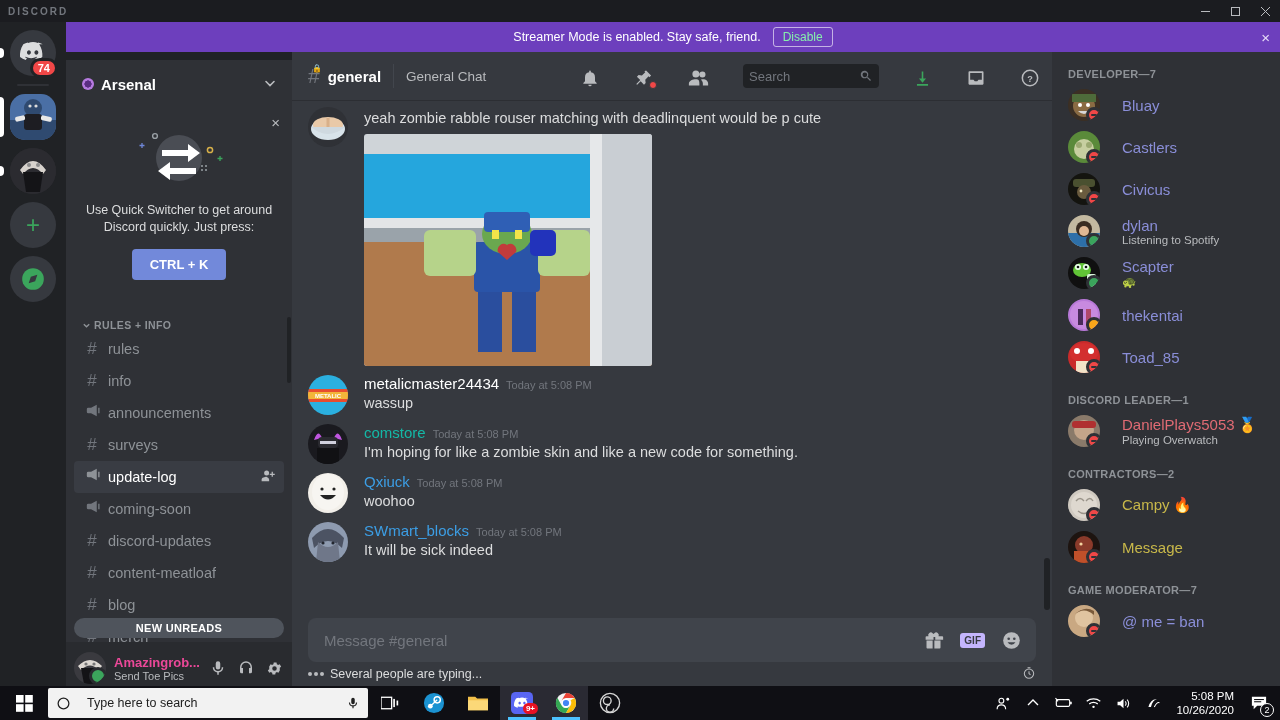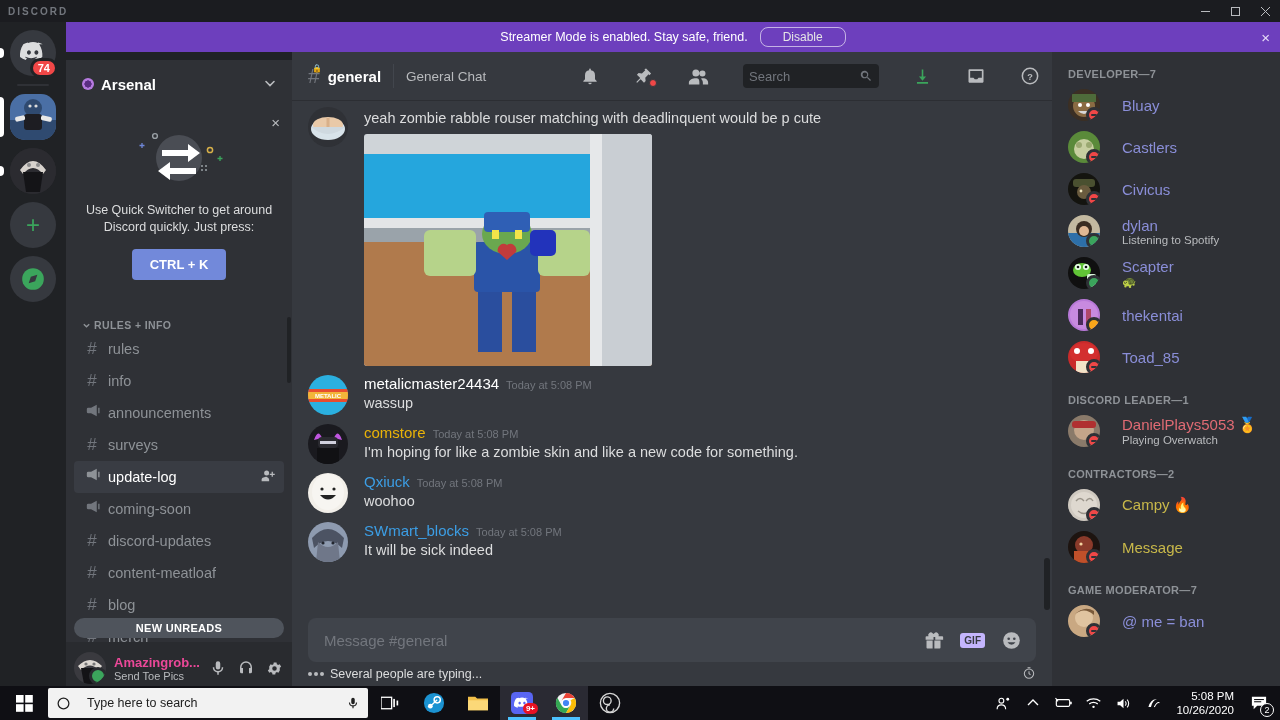--- a/index.html
+++ b/index.html
@@ -26,22 +26,22 @@
   .win-btn svg { display: block; }
 
   
   .streamer-bar {
     position: absolute; top: 22px; left: 66px; width: 1214px; height: 30px;
     background: #6d3fbd; display: flex; align-items: center; justify-content: center;
     color: #fff; font-size: 12.5px;
   }
   .streamer-bar .txt { font-weight: 500; }
   .streamer-bar .disable-btn {
-    margin-left: 12px; border: 1px solid rgba(255,255,255,.6); border-radius: 8px;
-    padding: 2px 22px; font-size: 12px; color: #e5e5e5; background: transparent; cursor: pointer;
+    margin-left: 12px; border: 1px solid rgba(255,255,255,.6); border-radius: 3px;
+    padding: 2px 9px; font-size: 12px; color: #86efac; background: transparent; cursor: pointer;
     font-family: inherit;
   }
   .streamer-bar .close-x {
     position: absolute; right: 10px; top: 50%; transform: translateY(-50%);
     color: #e6dcf7; font-size: 15px; cursor: pointer; line-height: 1;
   }
 
   
   .rail {
     position: absolute; top: 22px; left: 0; width: 66px; height: 698px;
@@ -157,21 +157,21 @@
     height: 48px; display: flex; align-items: center; padding: 0 12px 0 16px;
     box-shadow: 0 1px 0 rgba(4,4,5,.2); flex: 0 0 auto; position: relative; z-index: 3;
   }
   .ch-hash { color: #72767d; font-size: 21px; margin-right: 8px; position: relative; }
   .ch-lock {
     position: absolute; right: -3px; top: 0px; font-size: 8px; color: #72767d;
   }
   .ch-name { color: #fff; font-weight: bold; font-size: 15px; }
   .ch-divider { width: 1px; height: 24px; background: #42464d; margin: 0 12px; }
   .ch-topic { color: #b9bbbe; font-size: 13.5px; }
-  .hdr-actions { margin-left: auto; display: flex; align-items: center; gap: 34px; }
+  .hdr-actions { margin-left: auto; display: flex; align-items: flex-end; gap: 34px; }
   .hdr-ic { color: #b9bbbe; cursor: pointer; position: relative; display:flex; align-items:center;}
   .hdr-ic .reddot {
     position: absolute; right: -3px; bottom: -1px; width: 8px; height: 8px;
     background: #f04747; border-radius: 50%; border: 1px solid #36393f;
   }
   .search-box {
     width: 136px; height: 24px; background: #202225; border-radius: 4px;
     display: flex; align-items: center; padding: 0 6px; cursor: text;
   }
   .search-box .ph { color: #72767d; font-size: 13px; flex: 1; }
@@ -601,21 +601,21 @@
                 <rect width="40" height="40" fill="#1a1a1f"></rect>
                 <path d="M6 16 Q10 4 14 14 Z" fill="#c056e0"></path>
                 <path d="M34 16 Q30 4 26 14 Z" fill="#c056e0"></path>
                 <rect x="10" y="13" width="20" height="11" rx="4" fill="#2a2a30"></rect>
                 <rect x="12" y="17" width="16" height="3" fill="#d0d0dd"></rect>
                 <rect x="9" y="24" width="22" height="16" fill="#111114"></rect>
               </svg>
             </div>
             <div class="body">
               <div class="line1">
-                <span class="author" style="color: #eab308;">comstore</span>
+                <span class="author" style="color: #14b8a6;">comstore</span>
                 <span class="ts">Today at 5:08 PM</span>
               </div>
               <div class="content">I'm hoping for like a zombie skin and like a new code for something.</div>
             </div>
           </div>
           <div class="msg">
             <div class="av">
               <svg class="art" viewBox="0 0 40 40">
                 <rect width="40" height="40" fill="#f2efe9"></rect>
                 <ellipse cx="20" cy="19" rx="16" ry="18" fill="#f7f5f1"></ellipse>

